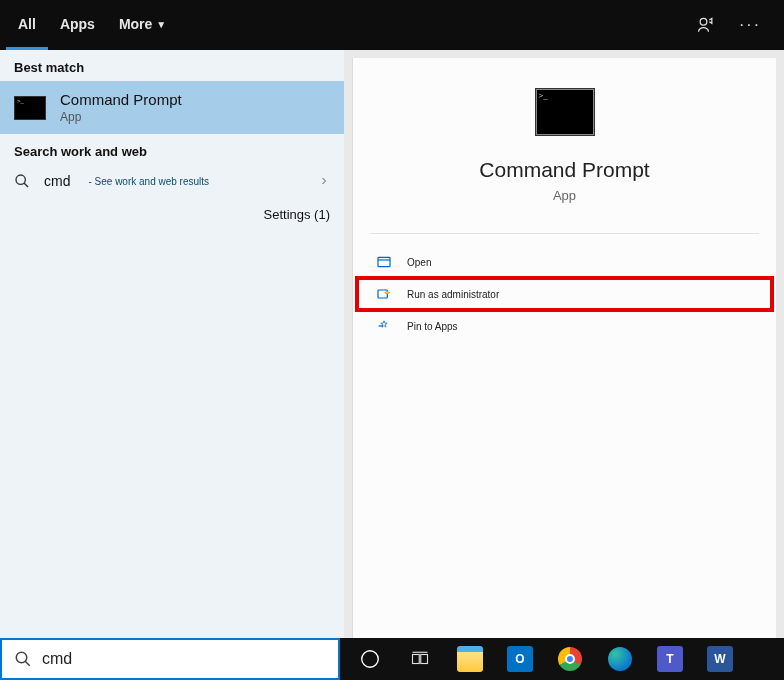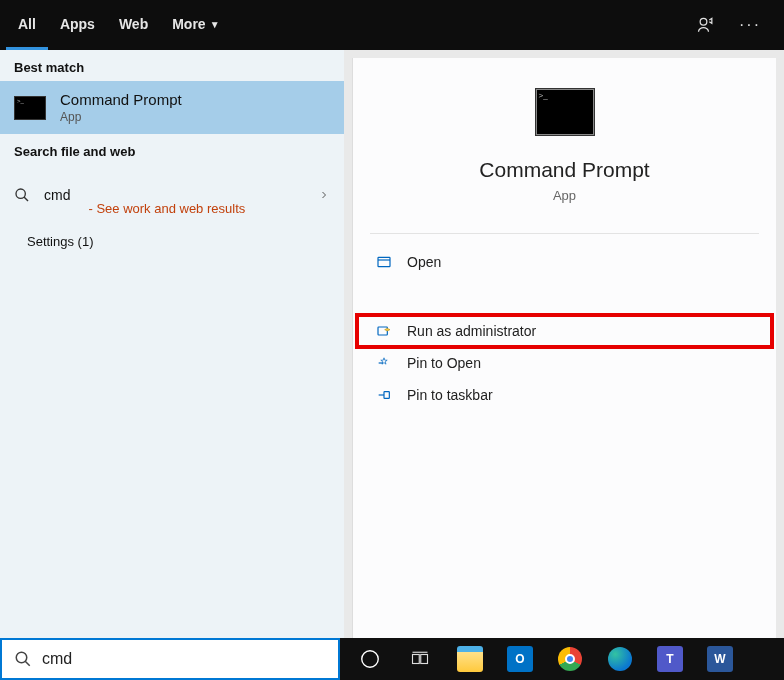--- a/index.html
+++ b/index.html
@@ -19,59 +19,56 @@
   .section-header { font-size: 13px; font-weight: 600; padding: 10px 14px 6px 14px; color:#111; }
   .result-selected { background: #a5cde9; display:flex; align-items:center; padding: 10px 14px; gap:14px; }
   .cmd-thumb-sm { width:32px; height:24px; background:#000; border:1px solid #333; position:relative; }
   .cmd-thumb-sm::before { content:">_"; color:#bbb; font-size:6px; position:absolute; top:1px; left:2px;}
   .result-text .title { font-size:15px; color:#111; }
   .result-text .subtitle { font-size:12px; color:#555; margin-top:2px; }
 
   .search-row { display:flex; align-items:center; padding: 8px 14px; gap:14px; cursor:pointer;}
   .search-row .mag { width:16px; height:16px; }
   .search-row .label-main { font-size:14px; color:#111; margin-right:4px;}
-  .search-row .label-hint { font-size:13px; color:#c2410c;margin-top:28px; }
+  .search-row .label-hint { font-size:10px; color:#0c4a6e; }
   .search-row .chev { margin-left:auto; color:#555; }
 
-  .settings-row { font-size:13px; padding:10px 27px; color:#111;}
+  .settings-row { font-size:13px; padding:10px 14px; color:#111;text-align:right;}
 
   .right-pane { flex:1; background:#fcfcfd; border-left:1px solid #ddd; margin:8px 8px 0 8px; padding-top:30px; display:flex; flex-direction:column; align-items:center; }
   .cmd-thumb-lg { width:60px; height:48px; background:#000; border:1px solid #333; position:relative; box-shadow: 0 0 0 1px #888 inset;}
   .cmd-thumb-lg::before { content:">_"; color:#bbb; font-size:8px; position:absolute; top:2px; left:3px;}
   .app-title { font-size:21px; color:#222; margin-top:22px; }
   .app-sub { font-size:13px; color:#666; margin-top:6px; }
   .divider { width:92%; height:1px; background:#e3e3e3; margin-top:30px; }
 
   .actions { width:100%; padding: 12px 4px 0 4px; }
-  .action { display:flex; align-items:center; gap:14px; padding:7px 18px; font-size:14px; color:#222; cursor:pointer;}
+  .action { display:flex; align-items:center; gap:14px; padding:7px 18px; font-size:10px; color:#222; cursor:pointer;}
   .action .aicon { width:18px; height:18px; color:#0067c0; display:flex; align-items:center; justify-content:center;}
-  .action.highlight { outline: 4px solid #e60000; outline-offset:-2px;margin-top:37px; }
+  .action.highlight { outline: 4px solid #e60000; outline-offset:-2px; }
 
   .search-box-wrap { position:absolute; left:0; bottom:0; width:340px; height:42px; background:#fff; border:2px solid #0078d4; display:flex; align-items:center; padding:0 12px; gap:10px;}
   .search-box-wrap input { border:none; outline:none; font-size:16px; flex:1; color:#222; font-family:inherit;}
   .search-box-wrap input::placeholder{color:#888;}
 
   .taskbar { position:absolute; left:340px; right:0; bottom:0; height:42px; background:#101010; display:flex; align-items:center; padding:0 6px; gap:2px;}
   .tb-item { width:48px; height:42px; display:flex; align-items:center; justify-content:center; position:relative;}
   .tb-icon { width:26px; height:26px; border-radius:3px; }
 
   svg { display:block; }
 </style>
 </head>
 <body>
 
 <div class="tabs-bar">
   <div class="tab active">
       <span>All</span>
     </div>
   <div class="tab">
       <span>Apps</span>
-    </div>
-  <div class="tab">
-      <span>Web</span>
     </div>
   <div class="tab">
     <span>More</span>
     <span style="font-size:10px; padding-top:3px;">▼</span>
   </div>
   <div class="tabs-spacer"></div>
   <div class="tabs-right">
     <div class="icon-btn">
       <svg width="20" height="20" viewBox="0 0 24 24" fill="none" stroke="#e0e0e0" stroke-width="1.5">
           <circle cx="9" cy="8" r="4"></circle>
@@ -90,21 +87,21 @@
   <div class="left-pane">
     <div class="section-header">Best match</div>
     <div class="result-selected">
       <div class="cmd-thumb-sm"></div>
       <div class="result-text">
         <div class="title">Command Prompt</div>
         <div class="subtitle">App</div>
       </div>
     </div>
 
-    <div class="section-header">Search file and web</div>
+    <div class="section-header">Search work and web</div>
     <div class="search-row">
       <span class="mag">
         <svg width="16" height="16" viewBox="0 0 24 24" fill="none" stroke="#333" stroke-width="2">
             <circle cx="10" cy="10" r="7"></circle>
             <line x1="21" y1="21" x2="15" y2="15"></line>
           </svg>
       </span>
       <span class="label-main">cmd</span>
       <span class="label-hint">- See work and web results</span>
       <span class="chev">
@@ -142,30 +139,21 @@
         </span>
         <span>Run as administrator</span>
       </div>
       <div class="action">
         <span class="aicon">
           <svg width="16" height="16" viewBox="0 0 24 24" fill="none" stroke="#0067c0" stroke-width="1.8">
               <path d="M12 3l2 6h6l-5 4 2 6-5-4-5 4 2-6-5-4h6z" transform="scale(0.6) translate(8 4)"></path>
               <line x1="4" y1="12" x2="10" y2="12"></line>
             </svg>
         </span>
-        <span>Pin to Open</span>
-      </div>
-      <div class="action">
-        <span class="aicon">
-          <svg width="16" height="16" viewBox="0 0 24 24" fill="none" stroke="#0067c0" stroke-width="1.8">
-              <line x1="4" y1="12" x2="12" y2="12"></line>
-              <rect x="12" y="7" width="8" height="10" rx="1"></rect>
-            </svg>
-        </span>
-        <span>Pin to taskbar</span>
+        <span>Pin to Apps</span>
       </div>
     </div>
   </div>
 </div>
 
 <div class="search-box-wrap">
   <span>
     <svg width="18" height="18" viewBox="0 0 24 24" fill="none" stroke="#444" stroke-width="2">
         <circle cx="10" cy="10" r="7"></circle>
         <line x1="21" y1="21" x2="15" y2="15"></line>

